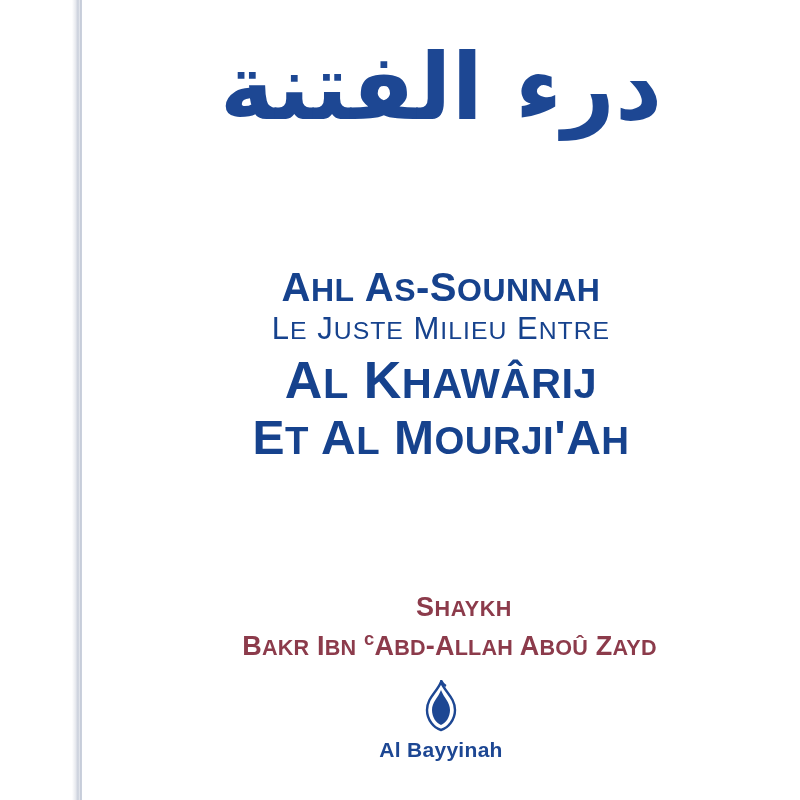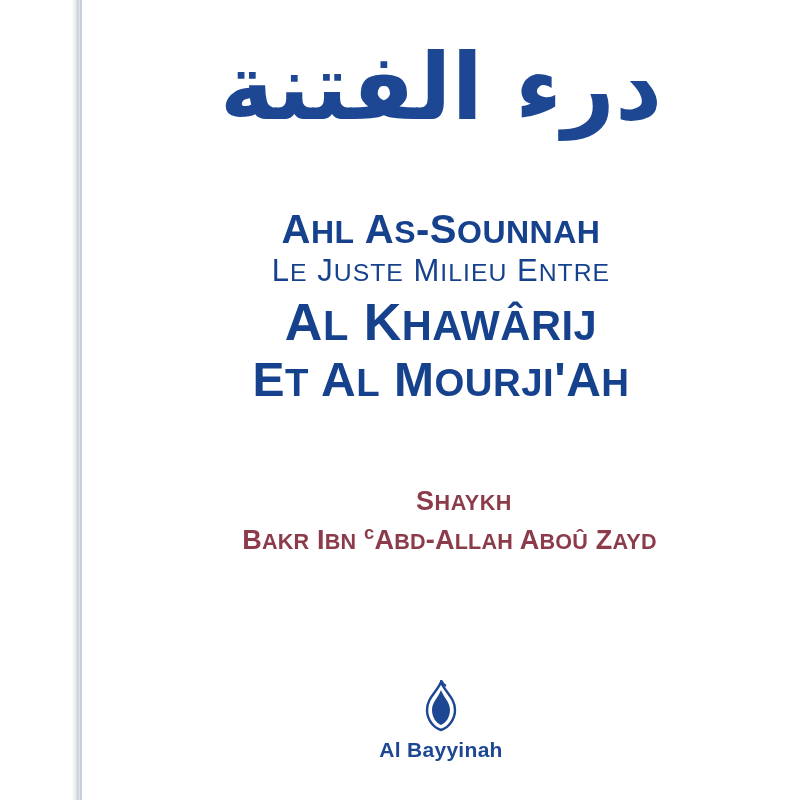--- a/index.html
+++ b/index.html
@@ -48,20 +48,21 @@
   }
   .content {
     position: absolute;
     left: 0;
     top: 0;
     width: 718px;
     height: 800px;
     display: flex;
     flex-direction: column;
     align-items: center;
+    gap: 48px;
   }
 
   
   .arabic-wrap {
     margin-top: 30px;
     width: 100%;
     text-align: center;
     color: #1f4a93;
   }
   .arabic-main {
@@ -94,20 +95,21 @@
     font-family: "Liberation Sans", sans-serif;
     color: #16428d;
     font-weight: 700;
     letter-spacing: 0.5px;
     white-space: nowrap;
   }
   .t1 {
     font-size: 40px;
     line-height: 1.12;
     font-weight: 700;
+    margin-top: 10px;
   }
   .t2 {
     font-size: 31px;
     line-height: 1.25;
     font-weight: 400;
     letter-spacing: 1px;
   }
   .t3 {
     font-size: 52px;
     line-height: 1.15;

